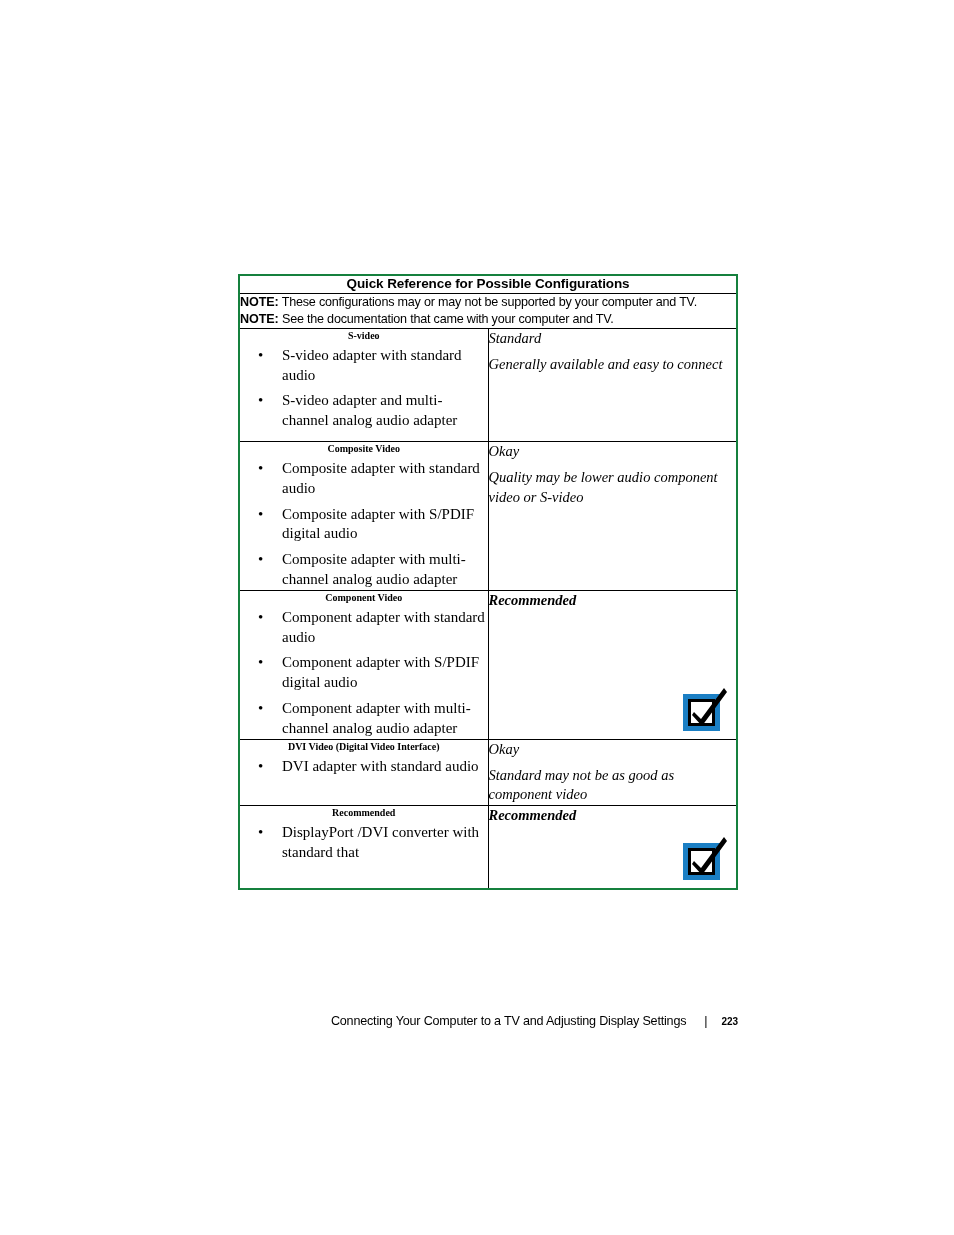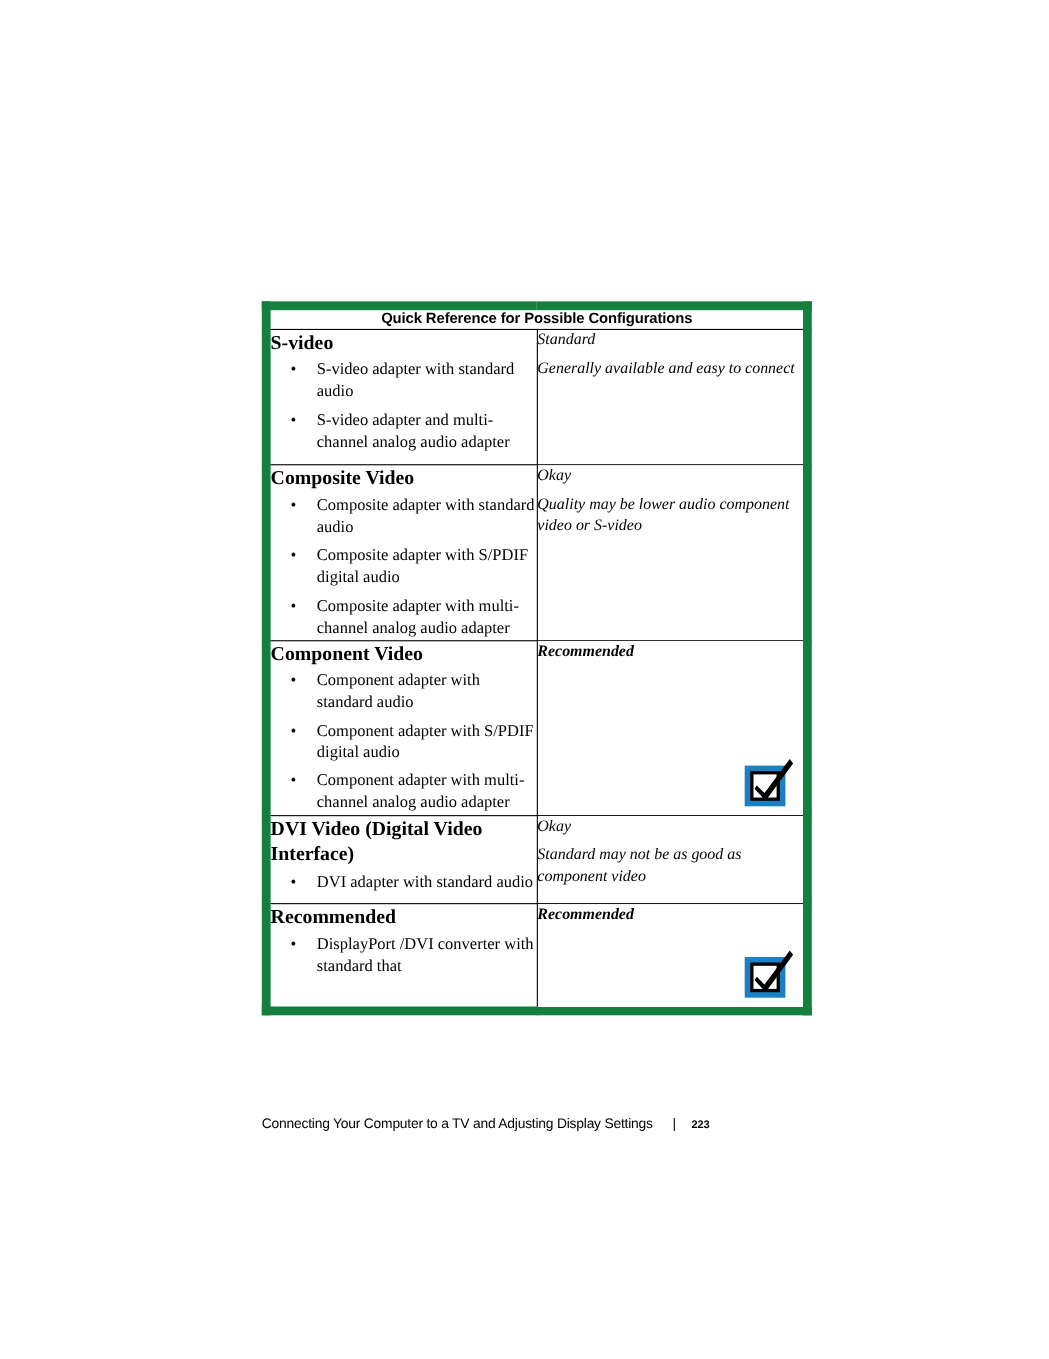--- a/index.html
+++ b/index.html
@@ -21,21 +21,21 @@
     position: absolute;
     left: 0; top: 0;
     width: 954px; height: 1235px;
   }
 
   .ref-table {
     position: absolute;
     left: 238px;
     top: 274px;
     width: 500px;
-    border: 8px solid #15803d;
+    border: 2px solid #15803d;
     border-collapse: collapse;
     background: #ffffff;
     table-layout: fixed;
   }
 
   .ref-table td,
   .ref-table th {
     border: 1px solid #000000;
     padding: 0;
     vertical-align: top;
@@ -88,23 +88,24 @@
     padding: 7px 8px 9px 8px;
   }
   .rem-cell {
     padding: 7px 8px 9px 10px;
     position: relative;
   }
 
   .cfg-title {
     font-family: "Liberation Serif", "DejaVu Serif", serif;
     font-weight: bold;
-    font-size: 18px;
+    font-size: 10px;
     line-height: 1.3;
     margin: 0 0 2px 0;
+    text-align: center;
   }
 
   ul.bullets {
     list-style: none;
     margin: 0;
     padding: 0;
   }
   ul.bullets li {
     position: relative;
     padding-left: 42px;
@@ -143,21 +144,21 @@
   .check-wrap svg { display: block; }
 
   
   .footer {
     position: absolute;
     left: 238px;
     top: 1014px;
     width: 500px;
     display: flex;
     align-items: baseline;
-    justify-content: flex-start;
+    justify-content: flex-end;
   }
   .footer-title {
     font-family: "Liberation Sans", "DejaVu Sans", sans-serif;
     font-size: 12.6px;
     letter-spacing: -0.2px;
     white-space: nowrap;
   }
   .footer-sep {
     font-family: "Liberation Sans", "DejaVu Sans", sans-serif;
     font-size: 12.6px;
@@ -184,20 +185,26 @@
 
   <table class="ref-table">
     <tbody>
 
       <tr>
         <td class="title-cell" colspan="2">
           <div class="title-text">Quick Reference for Possible Configurations</div>
         </td>
       </tr>
 
+      <tr>
+        <td class="note-cell" colspan="2">
+          <div class="note-line"><span class="note-label">NOTE:</span><span> These configurations may or may not be supported by your computer and TV.</span></div>
+          <div class="note-line"><span class="note-label">NOTE:</span><span> See the documentation that came with your computer and TV.</span></div>
+        </td>
+      </tr>
 
 
       <tr class="r-svideo">
         <td class="cfg-cell">
           <div class="cfg-title">S-video</div>
           <ul class="bullets">
             <li><span class="bullet-dot">•</span><span>S-video adapter with standard audio</span></li>
             <li><span class="bullet-dot">•</span><span>S-video adapter and multi-channel analog audio adapter</span></li>
           </ul>
         </td>

